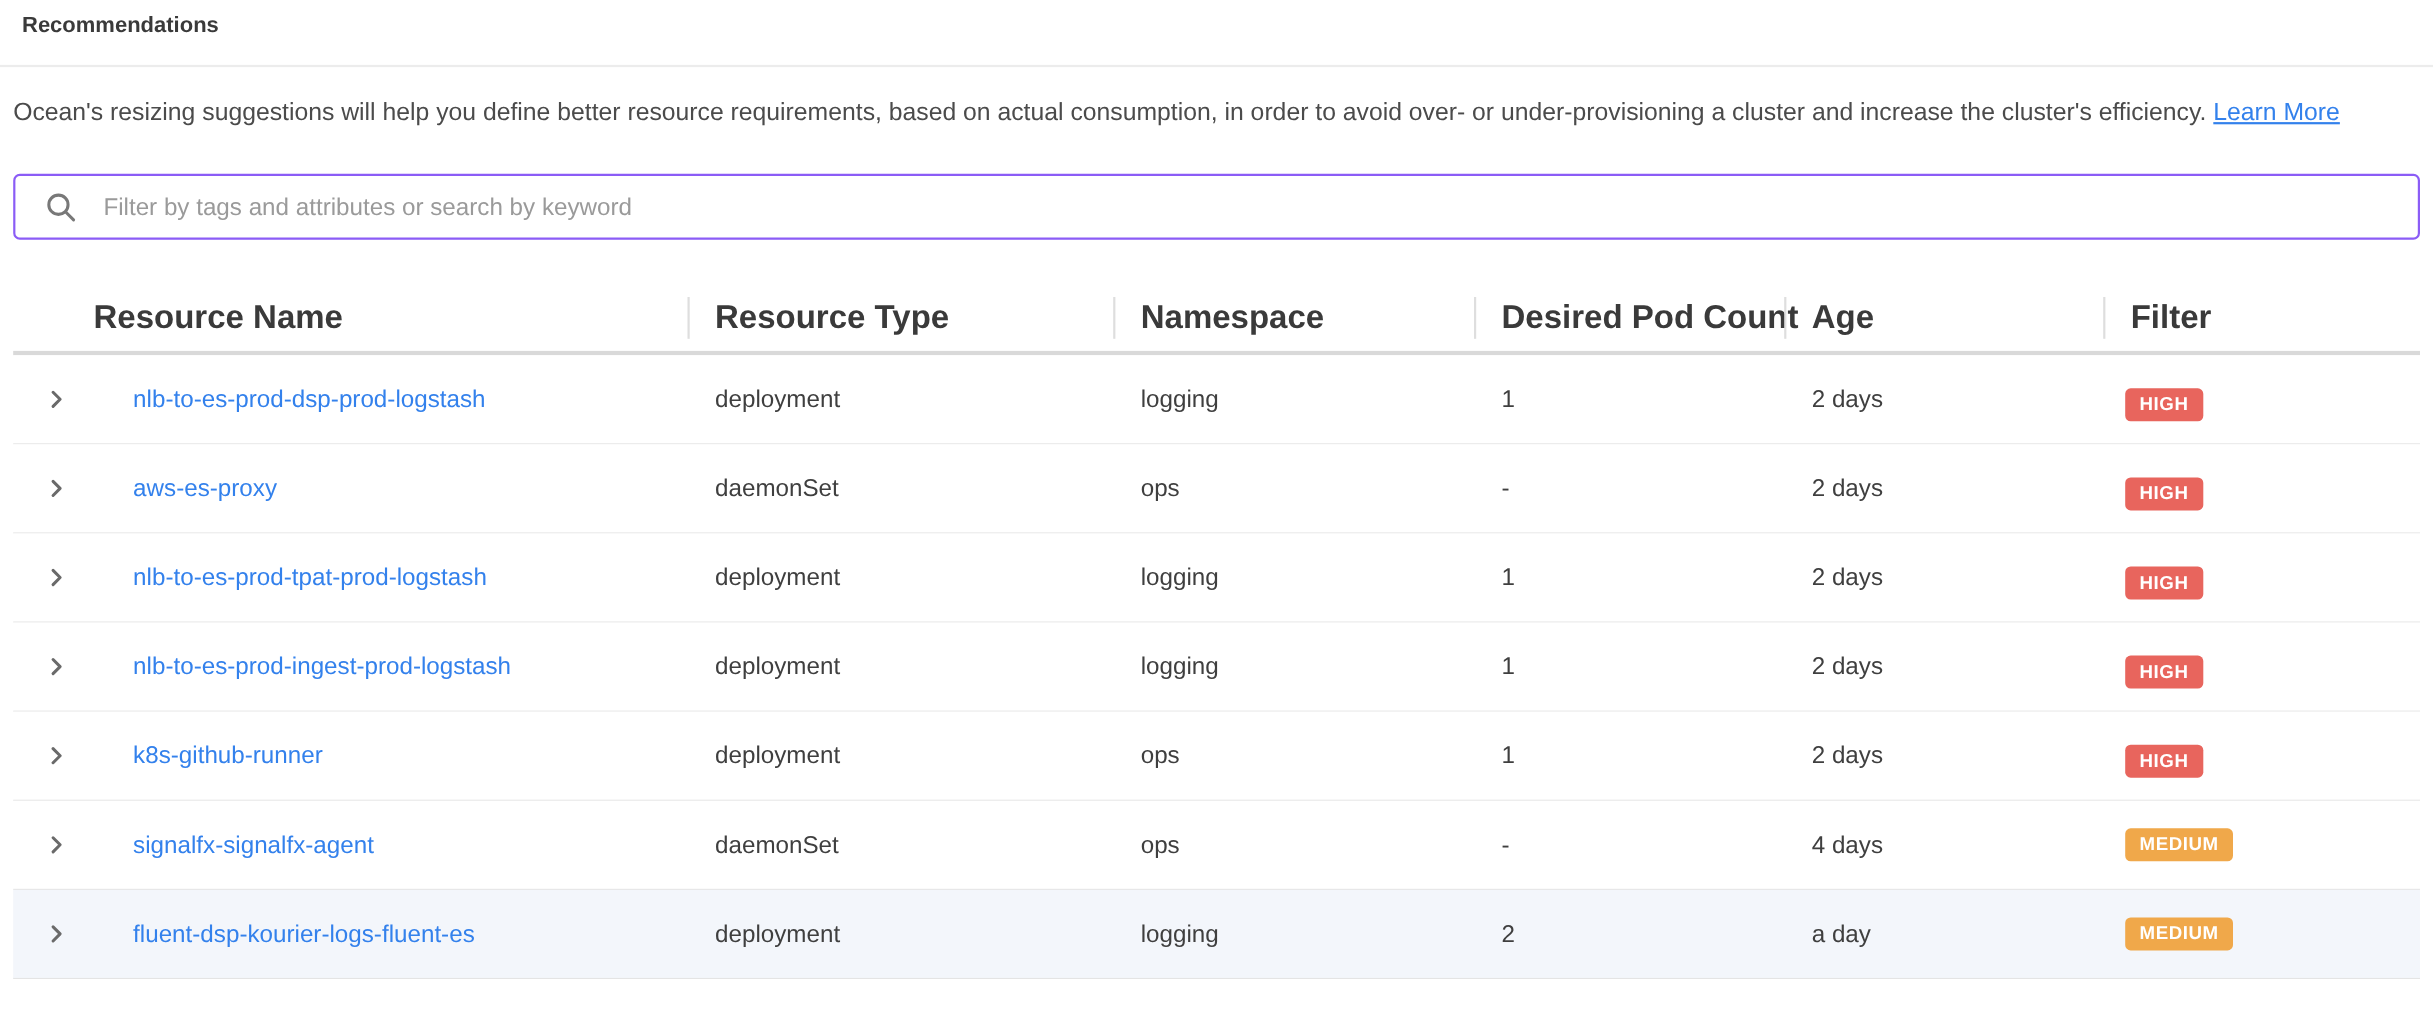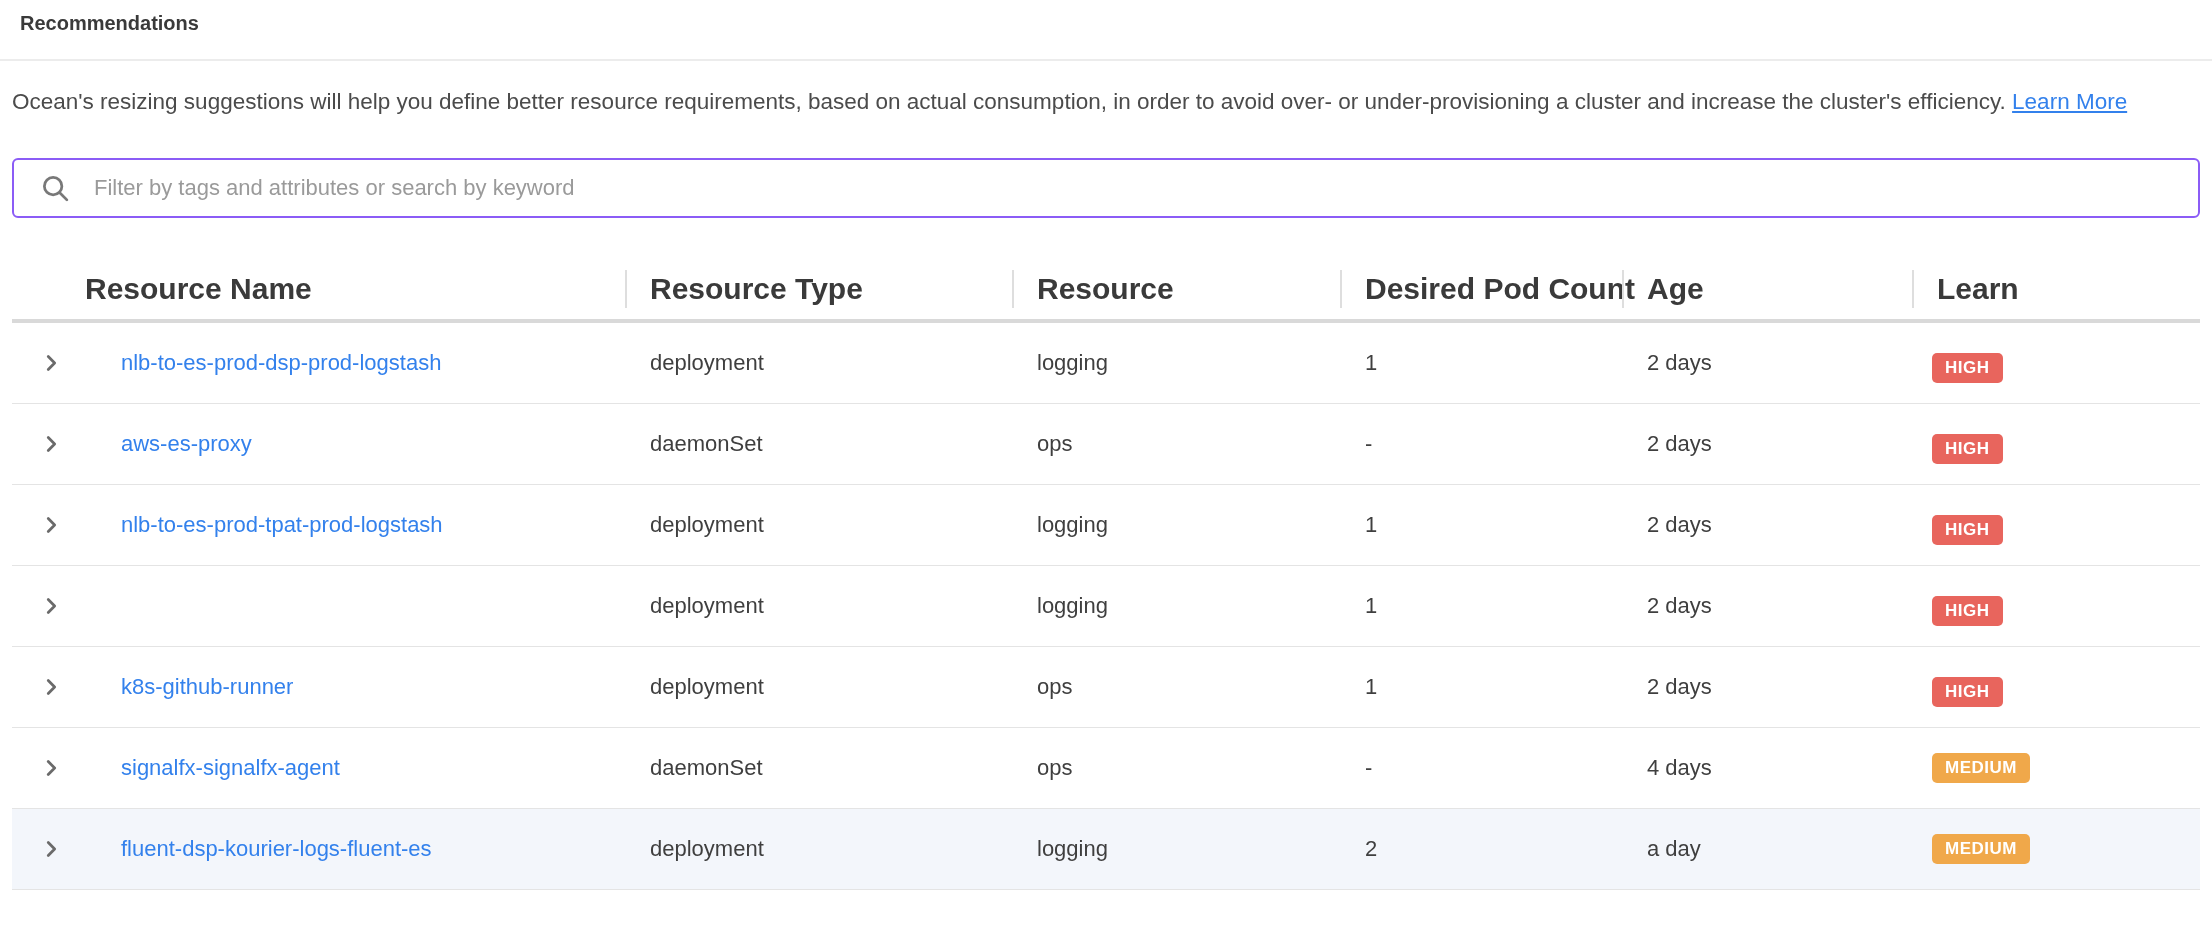--- a/index.html
+++ b/index.html
@@ -100,24 +100,24 @@
       <circle cx="10.5" cy="10.5" r="7"></circle>
       <line x1="15.8" y1="15.8" x2="21.5" y2="21.5"></line>
     </svg>
   </span>
   <input class="search-input" type="text" placeholder="Filter by tags and attributes or search by keyword" style="">
 </div>
 
 <div class="thead grid-cols">
   <div class="hcell hcell-name">Resource Name</div>
   <div class="hcell">Resource Type</div>
-  <div class="hcell">Resource</div>
+  <div class="hcell">Namespace</div>
   <div class="hcell">Desired Pod Count</div>
   <div class="hcell">Age</div>
-  <div class="hcell">Learn</div>
+  <div class="hcell">Filter</div>
 </div>
 
 <div class="tbody">
   <div class="trow grid-cols">
     <div class="cell name-cell">
       <span class="chevron">
         <svg width="22" height="22" viewBox="0 0 24 24" fill="none" stroke="#6a6a6a" stroke-width="3" stroke-linecap="round" stroke-linejoin="round">
           <polyline points="9 5 16 12 9 19"></polyline>
         </svg>
       </span>
@@ -168,20 +168,21 @@
     </div>
   </div>
 
   <div class="trow grid-cols">
     <div class="cell name-cell">
       <span class="chevron">
         <svg width="22" height="22" viewBox="0 0 24 24" fill="none" stroke="#6a6a6a" stroke-width="3" stroke-linecap="round" stroke-linejoin="round">
           <polyline points="9 5 16 12 9 19"></polyline>
         </svg>
       </span>
+      <a class="resource-link" href="#">nlb-to-es-prod-ingest-prod-logstash</a>
     </div>
     <div class="cell">deployment</div>
     <div class="cell">logging</div>
     <div class="cell">1</div>
     <div class="cell">2 days</div>
     <div class="cell impact-cell">
       <span class="badge badge-high">HIGH</span>
     </div>
   </div>
 

